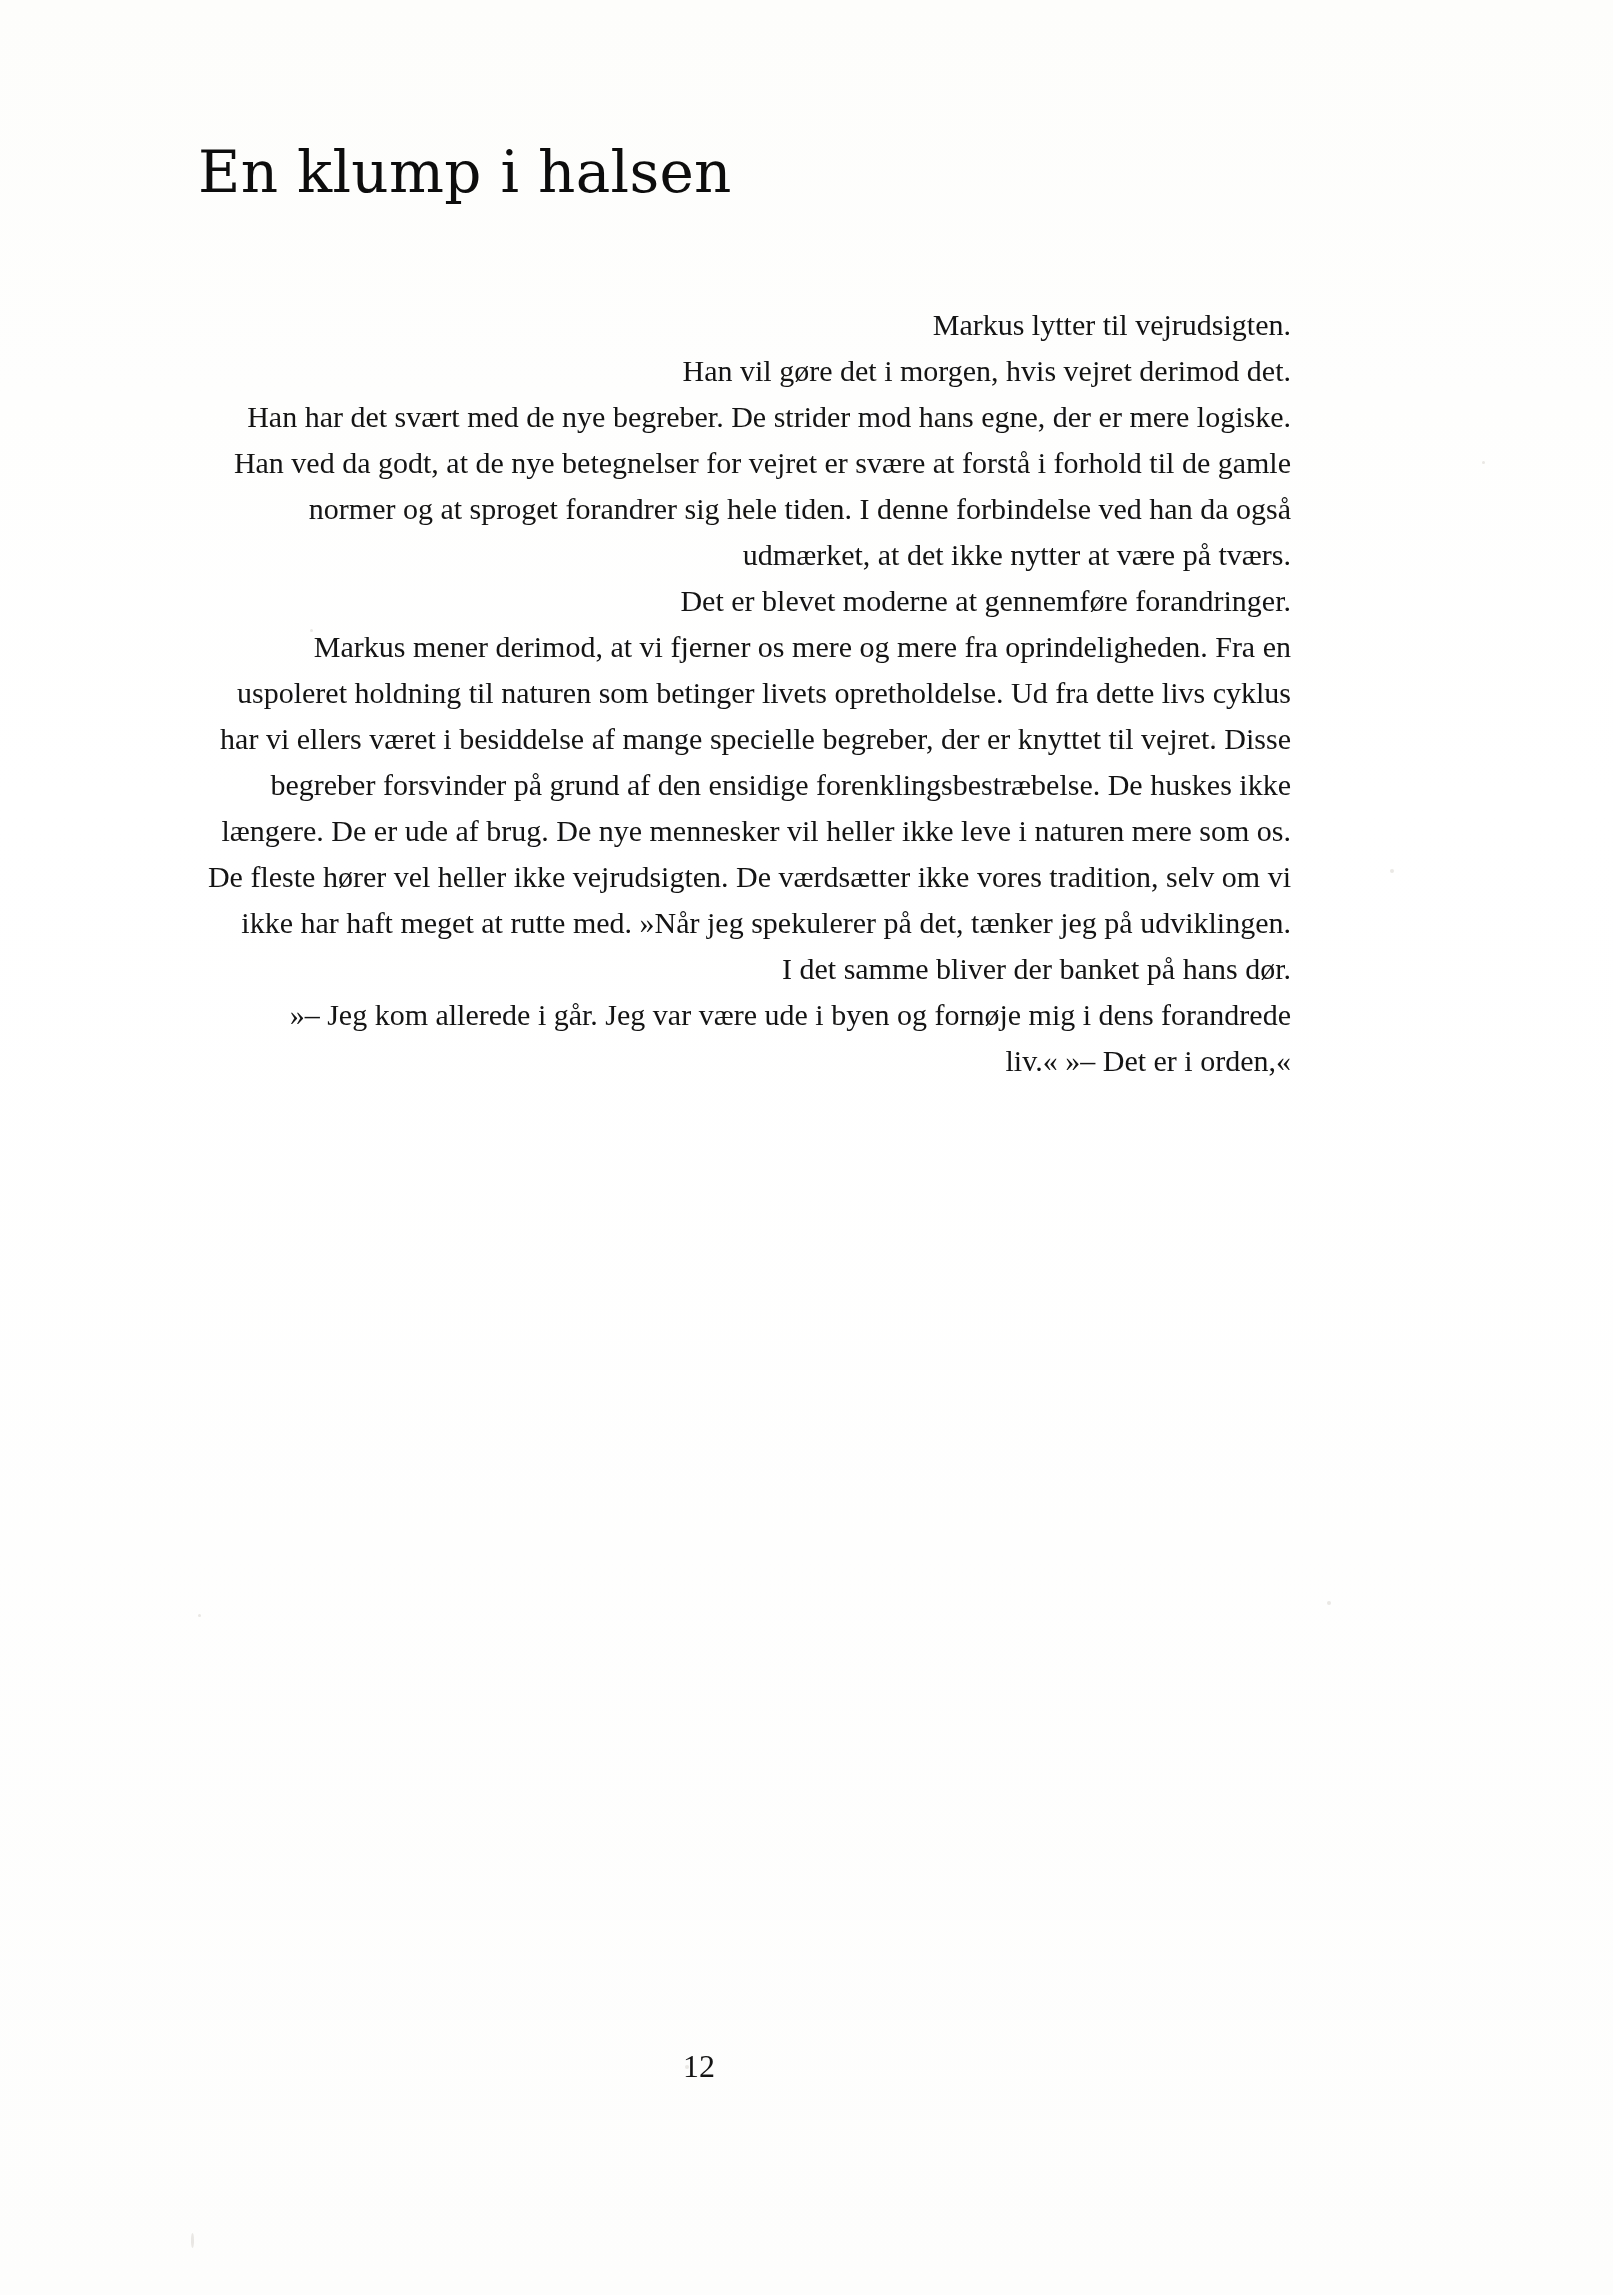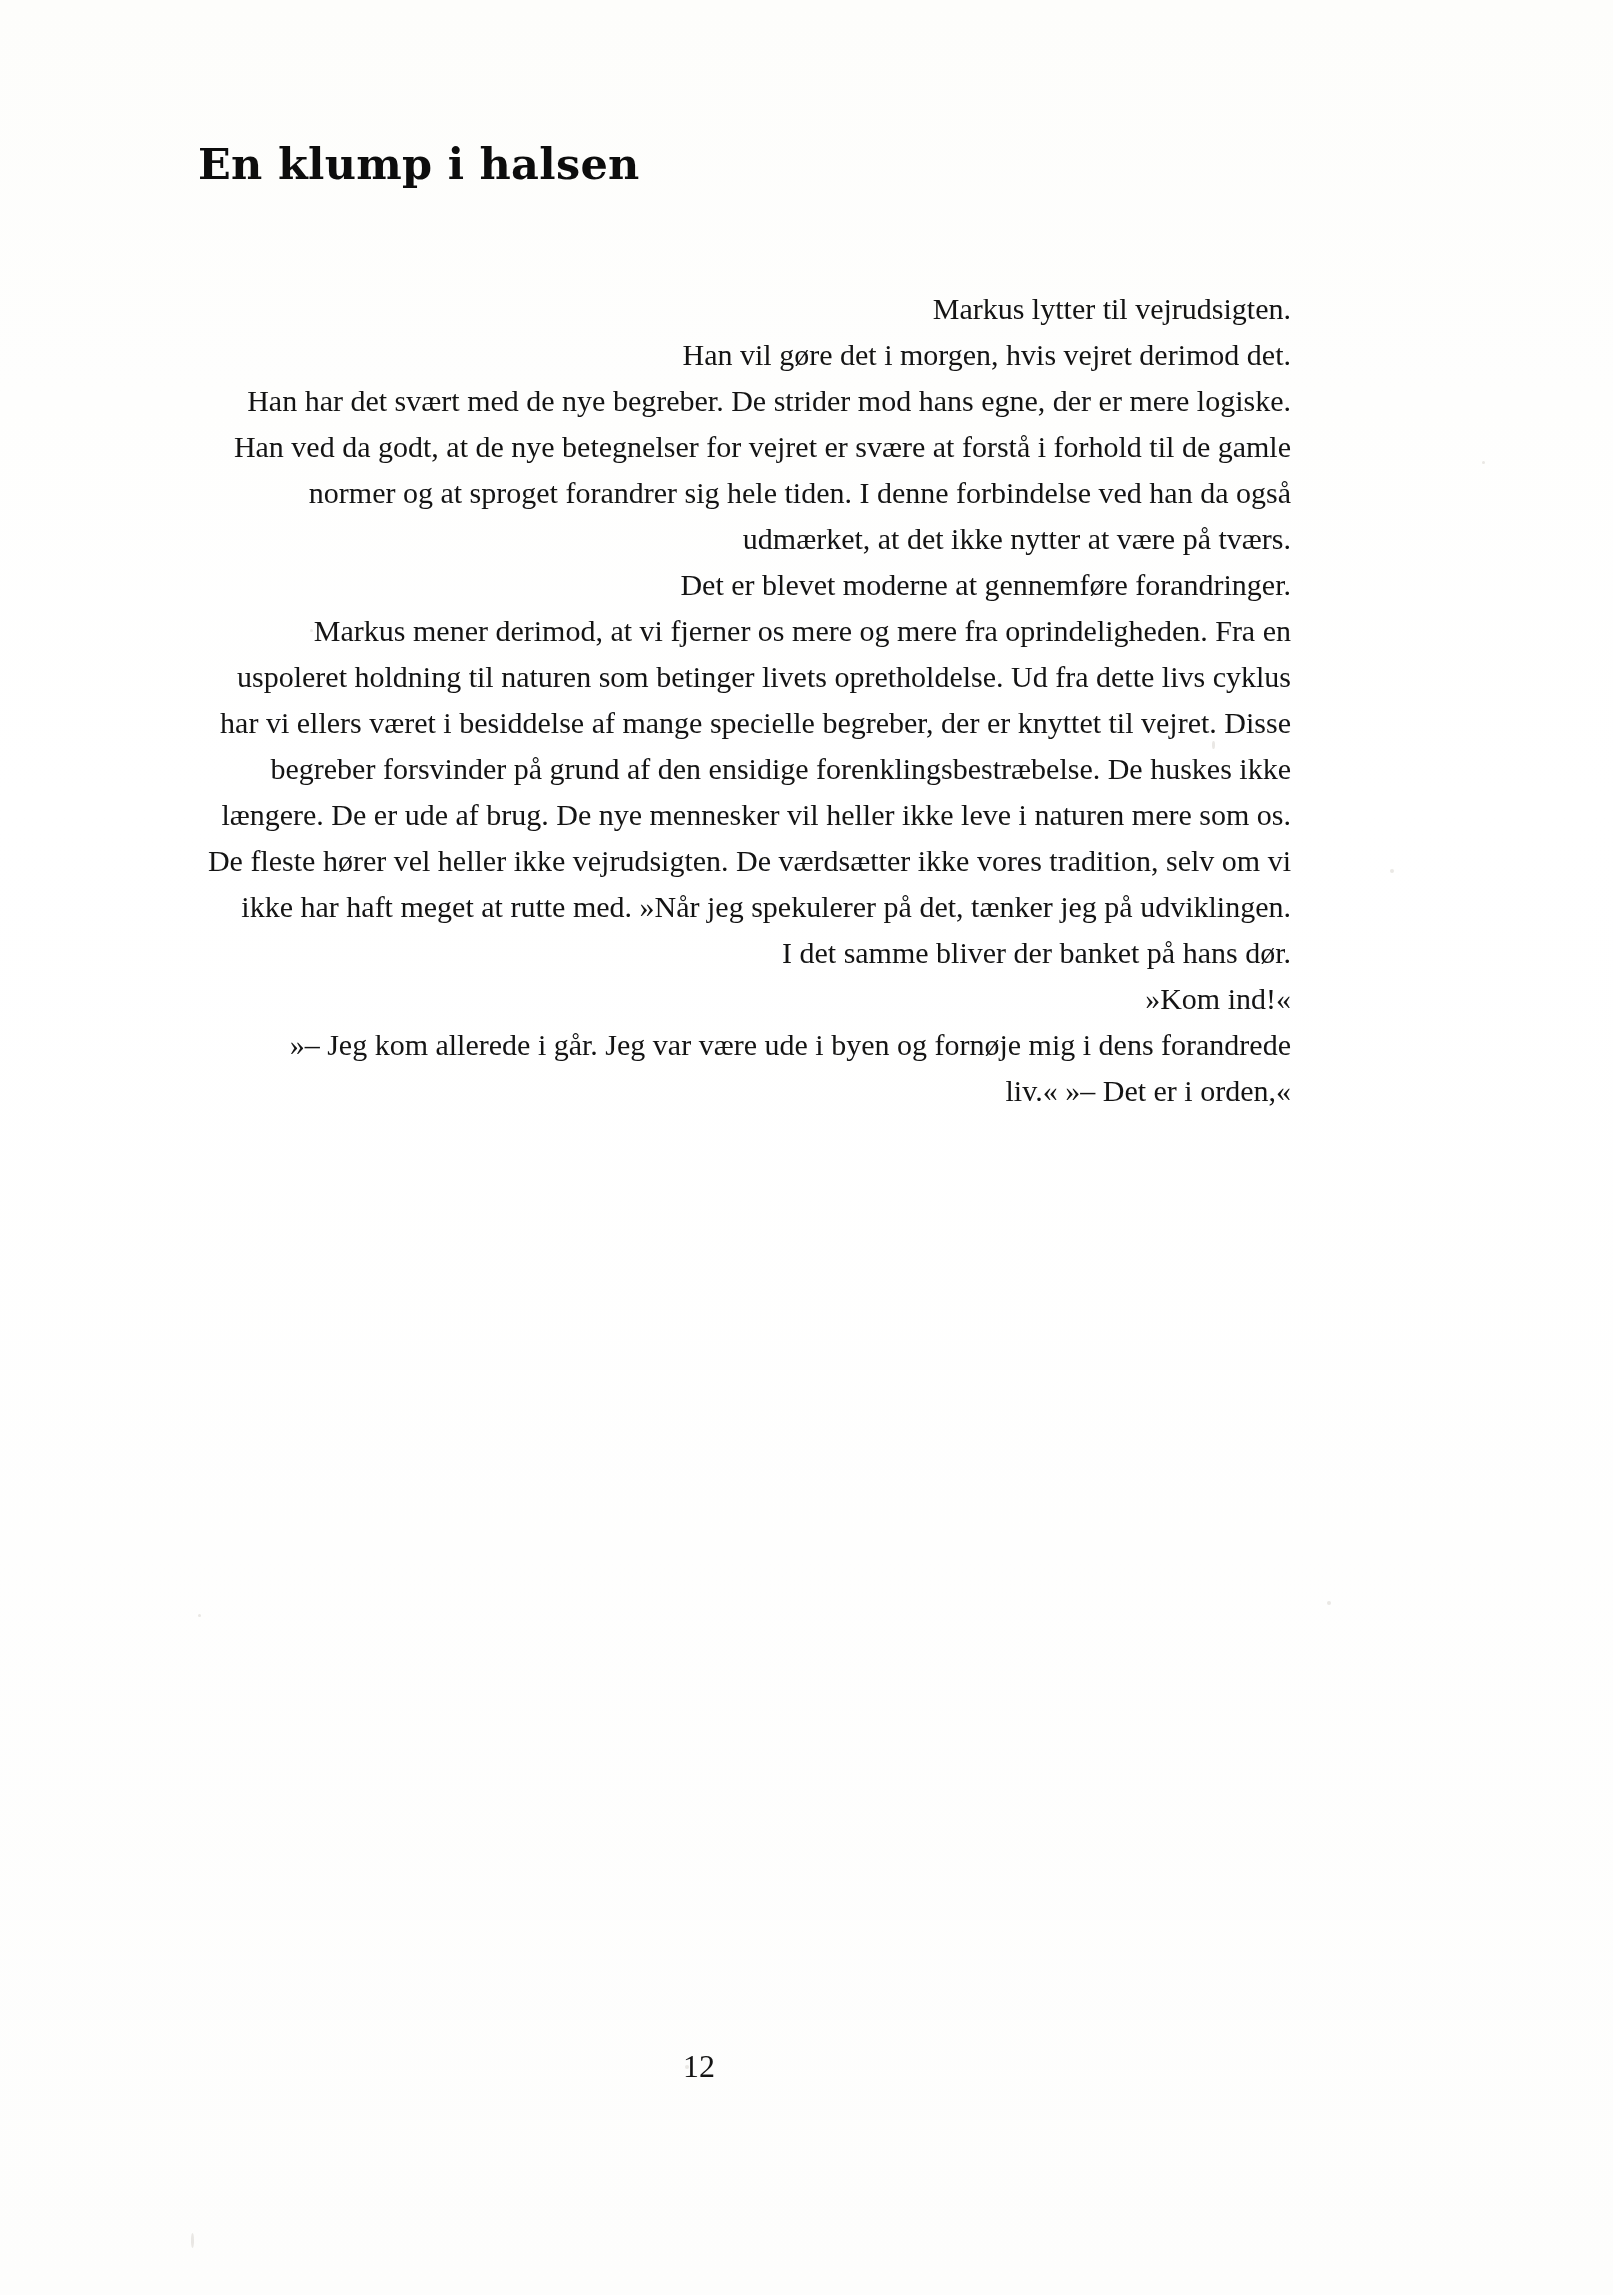--- a/index.html
+++ b/index.html
@@ -25,22 +25,22 @@
 
   .page-inner {
     position: absolute;
     left: 198px;
     top: 142px;
     width: 1093px;
   }
 
   .chapter-title {
     font-family: "DejaVu Serif", serif;
-    font-weight: 700;
-    font-size: 43px;
+    font-weight: 400;
+    font-size: 58px;
     line-height: 1.05;
     letter-spacing: 0.3px;
     color: #0d0d0d;
     margin: 0 0 99px 0;
   }
 
   .body-text {
     font-size: 30px;
     line-height: 46px;
     text-align: right;
@@ -88,21 +88,20 @@
 
     <h1 class="chapter-title">En klump i halsen</h1>
 
     <div class="body-text">
       <p class="para">Markus lytter til vejrudsigten.</p>
       <p class="para">Han vil gøre det i morgen, hvis vejret derimod det.</p>
       <p class="para">Han har det svært med de nye begreber. De strider mod hans egne, der er mere logiske. Han ved da godt, at de nye betegnelser for vejret er svære at forstå i forhold til de gamle normer og at sproget forandrer sig hele tiden. I denne forbindelse ved han da også udmærket, at det ikke nytter at være på tværs.</p>
       <p class="para">Det er blevet moderne at gennemføre forandringer.</p>
       <p class="para">Markus mener derimod, at vi fjerner os mere og mere fra oprindeligheden. Fra en uspoleret holdning til naturen som betinger livets opretholdelse. Ud fra dette livs cyklus har vi ellers været i besiddelse af mange specielle begreber, der er knyttet til vejret. Disse begreber forsvinder på grund af den ensidige forenklingsbestræbelse. De huskes ikke længere. De er ude af brug. De nye mennesker vil heller ikke leve i naturen mere som os. De fleste hører vel heller ikke vejrudsigten. De værdsætter ikke vores tradition, selv om vi ikke har haft meget at rutte med. »Når jeg spekulerer på det, tænker jeg på udviklingen.</p>
       <p class="para">I det samme bliver der banket på hans dør.</p>
-      <p class="para">»Kom ind!«</p>
       <p class="para">»– Jeg kom allerede i går. Jeg var være ude i byen og fornøje mig i dens forandrede liv.« »– Det er i orden,«</p>
     </div>
 
   </div>
 
   <div class="page-number">12</div>
 
 </div>
 
 

